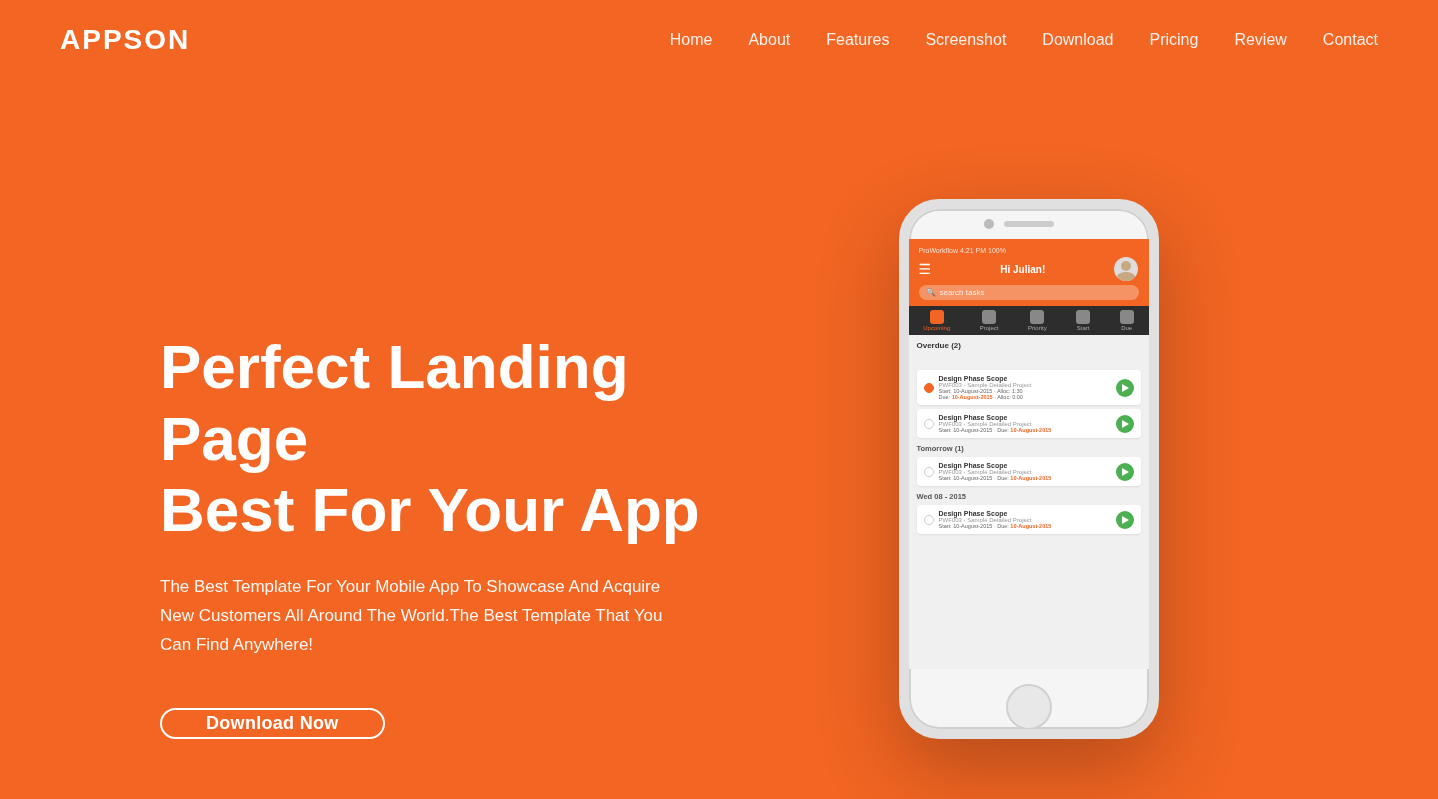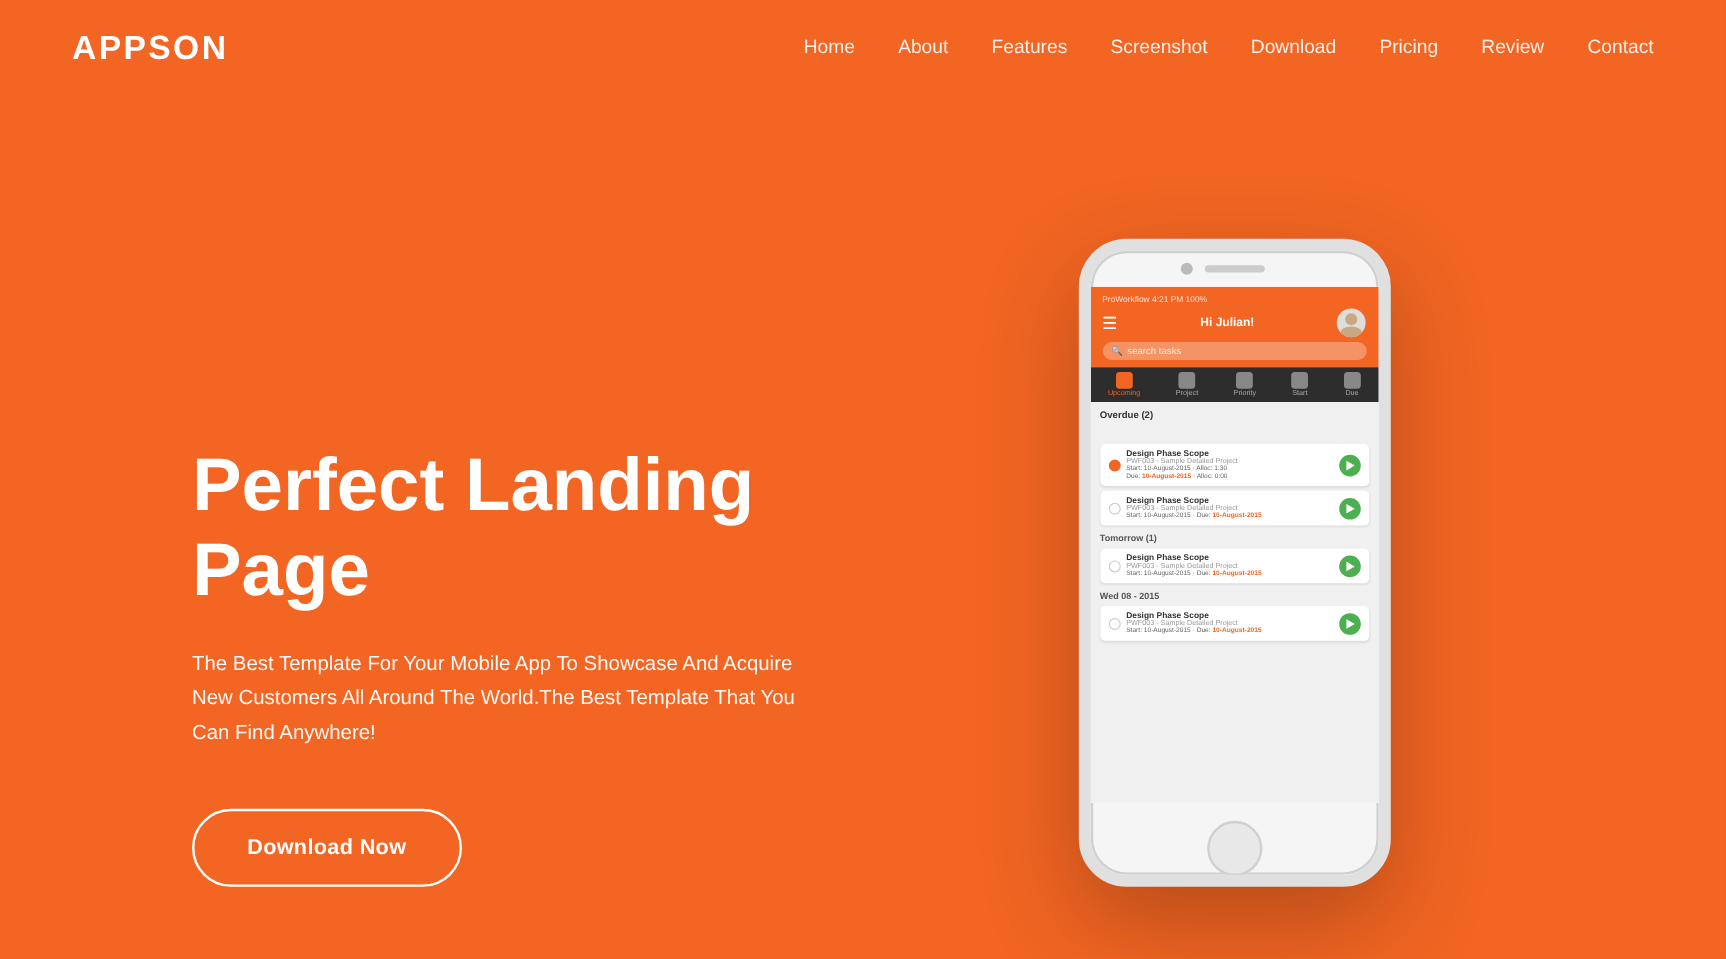--- a/index.html
+++ b/index.html
@@ -64,21 +64,21 @@
     .hero-subtitle {
       color: #fff;
       font-size: 17px;
       line-height: 1.7;
       opacity: 0.95;
       margin-bottom: 48px;
       max-width: 520px;
     }
     .btn-download {
       display: inline-block;
-      padding: 20px 44px;
+      padding: 3px 44px;
       border: 2.5px solid #fff;
       border-radius: 50px;
       color: #fff;
       font-size: 18px;
       font-weight: 600;
       text-decoration: none;
       background: transparent;
       cursor: pointer;
       transition: all 0.2s;
       letter-spacing: 0.3px;
@@ -329,20 +329,21 @@
     <li><a href="#">Pricing</a></li>
     <li><a href="#">Review</a></li>
     <li><a href="#">Contact</a></li>
   </ul>
 </nav>
 
 <section class="hero">
   <div class="hero-text">
     <h1 class="hero-title">
       <span>Perfect Landing Page</span><br>
+      <span>Best For Your App</span>
     </h1>
     <p class="hero-subtitle">The Best Template For Your Mobile App To Showcase And Acquire New Customers All Around The World.The Best Template That You Can Find Anywhere!</p>
     <button class="btn-download">Download Now</button>
   </div>
 
   <div class="hero-phone">
     <div class="phone-outer">
       <div class="phone-camera"></div>
       <div class="phone-speaker"></div>
       <div class="phone-screen">

